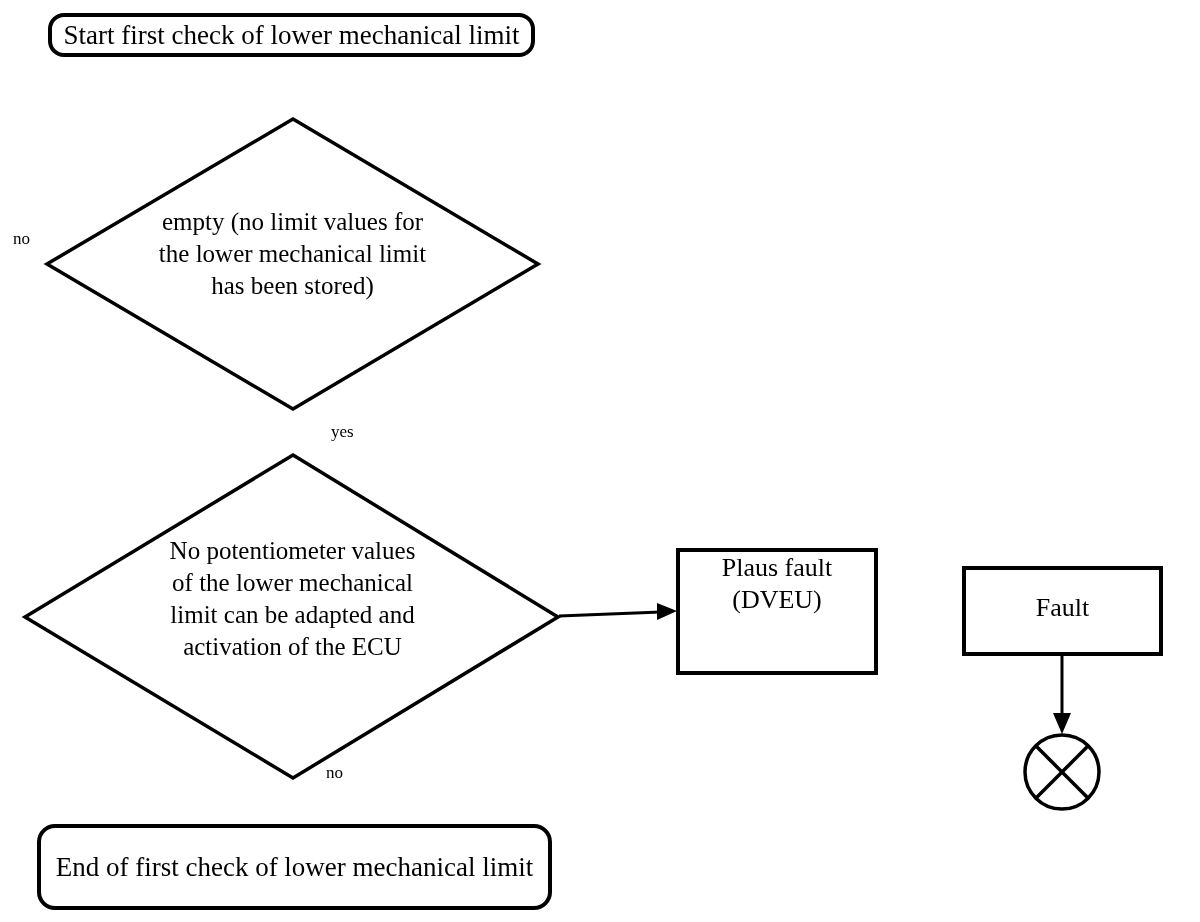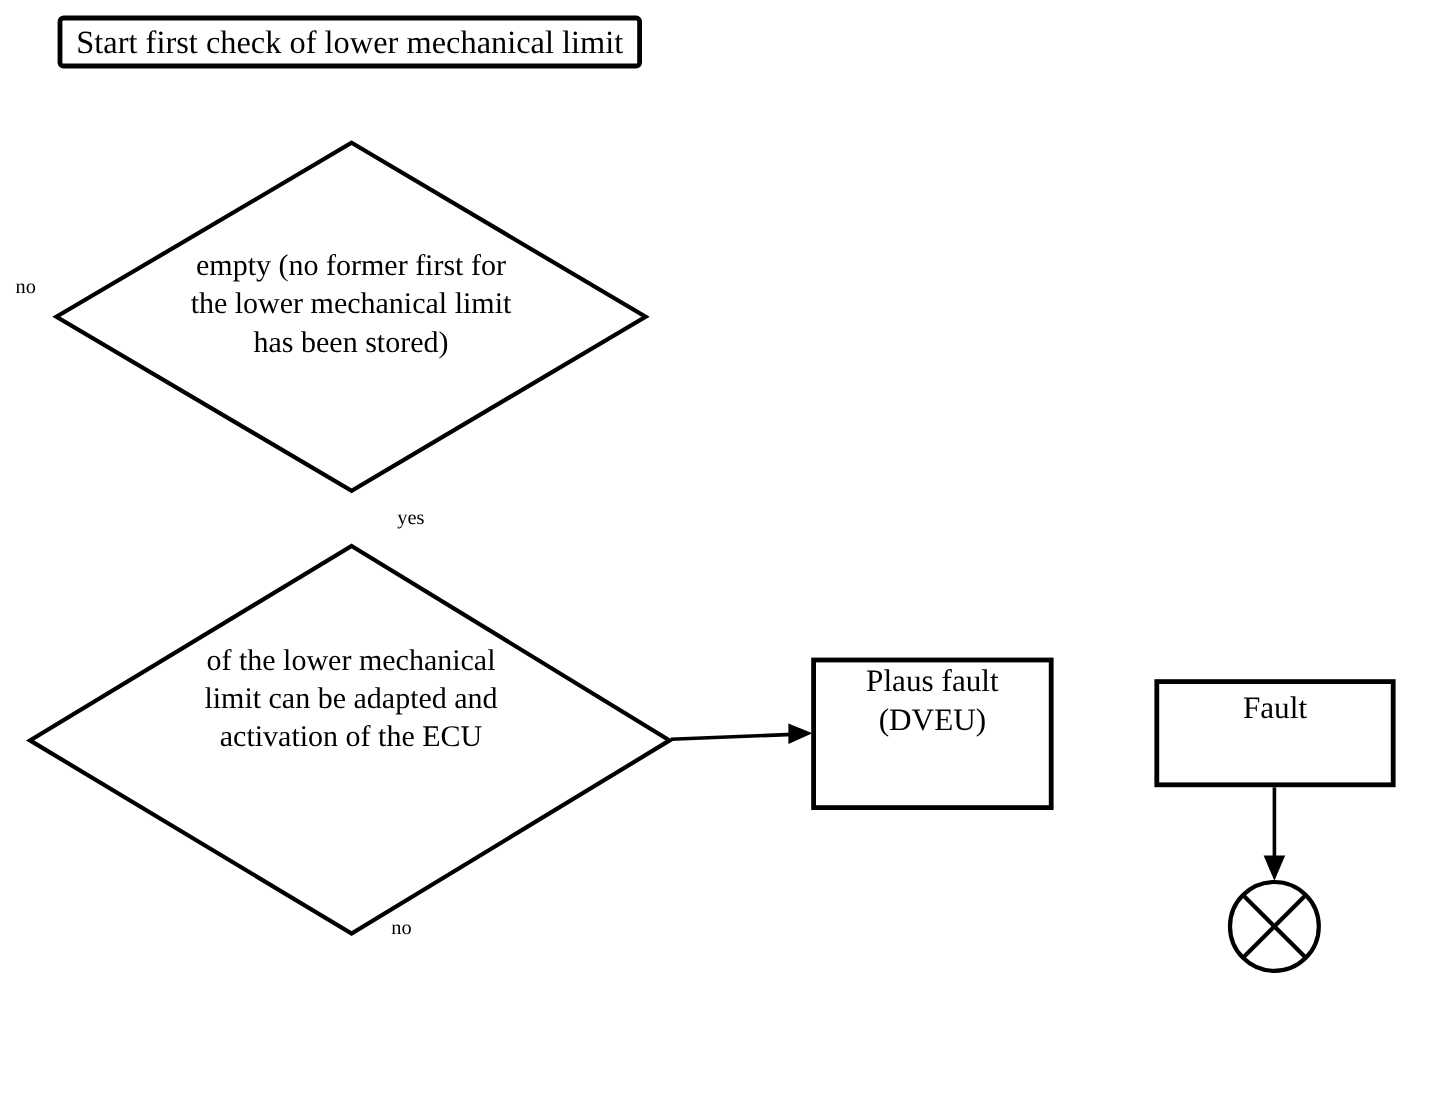--- a/index.html
+++ b/index.html
@@ -24,21 +24,21 @@
     box-sizing: border-box;
     border: 4px solid var(--line, #000000);
     background: var(--bg, #ffffff);
     display: flex;
     align-items: center;
     justify-content: center;
     white-space: nowrap;
     font-size: 27px;
     line-height: 1.2;
   }
-  .rounded-sm { border-radius: 5px; }
+  .rounded-sm { border-radius: 16px; }
   .rounded-lg { border-radius: 18px; }
   .proc {
     position: absolute;
     box-sizing: border-box;
     border: 4px solid var(--line, #000000);
     background: var(--bg, #ffffff);
     text-align: center;
     font-size: 26px;
     line-height: 32px;
   }
@@ -80,39 +80,43 @@
       <line x1="1035.8" y1="745.8" x2="1088.2" y2="798.2" stroke="currentColor" stroke-width="3.5"></line>
       <line x1="1088.2" y1="745.8" x2="1035.8" y2="798.2" stroke="currentColor" stroke-width="3.5"></line>
     </g>
   </svg>
 
   <div class="node rounded-sm" style="left:48px; top:13px; width:487px; height:44px;">
     <span>Start first check of lower mechanical limit</span>
   </div>
 
   <div class="diamond-text" style="left:60px; top:206px; width:465px;">
-    <div>empty (no former first for</div>
+    <div>empty (no limit values for</div>
     <div>the lower mechanical limit</div>
     <div>has been stored)</div>
   </div>
 
   <div class="branch-label" style="left:13px; top:225px;">no</div>
   <div class="branch-label" style="left:331px; top:418px;">yes</div>
   <div class="branch-label" style="left:326px; top:759px;">no</div>
 
   <div class="diamond-text" style="left:60px; top:535px; width:465px;">
+    <div>No potentiometer values</div>
     <div>of the lower mechanical</div>
     <div>limit can be adapted and</div>
     <div></div>
     <div>activation of the ECU</div>
   </div>
 
   <div class="proc" style="left:676px; top:548px; width:202px; height:127px; ">
     <div>Plaus fault</div>
     <div>(DVEU)</div>
   </div>
 
-  <div class="proc" style="left:962px; top:566px; width:201px; height:90px; padding-top:4px;">
+  <div class="proc" style="left:962px; top:566px; width:201px; height:90px; padding-top:22px;">
     <div>Fault</div>
   </div>
 
+  <div class="node rounded-lg" style="left:37px; top:824px; width:515px; height:86px;">
+    <span>End of first check of lower mechanical limit</span>
+  </div>
 
 </div>
 
 </body></html>

